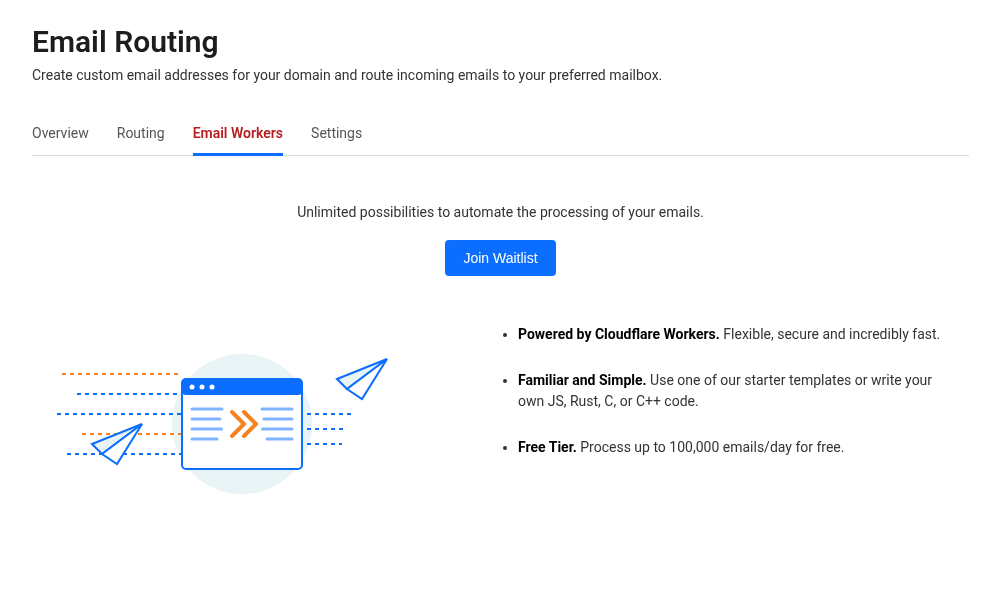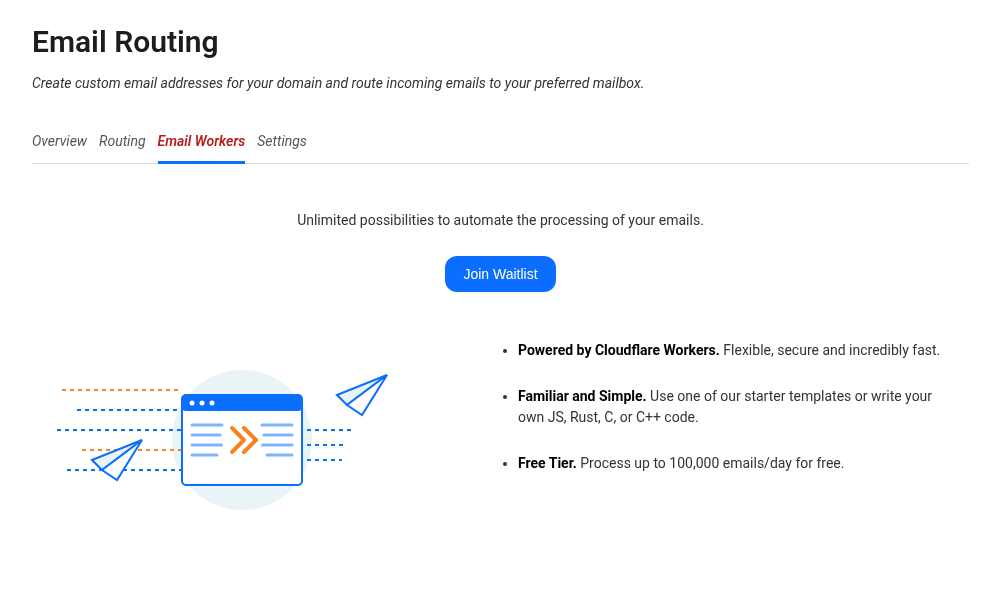--- a/index.html
+++ b/index.html
@@ -1,26 +1,26 @@
 <!DOCTYPE html>
 <html><head>
   <meta charset="utf-8">
   <style>
     * { margin: 0; padding: 0; box-sizing: border-box; }
     body { font-family: -apple-system, BlinkMacSystemFont, "Segoe UI", Roboto, Helvetica, Arial, sans-serif; color: #1d1d1d; background: #fff; }
     .page { padding: 24px 32px; width: 1001px; }
-    .page-title { font-size: 30px; font-weight: 600; margin-bottom: 16px; }
-    .page-subtitle { font-size: 14px; color: #333; font-style: italic; }
-    .tabs { display: flex; gap: 12px; margin-top: 32px; border-bottom: 1px solid #d9d9d9; font-style: italic; }
+    .page-title { font-size: 30px; font-weight: 600; margin-bottom: 8px; }
+    .page-subtitle { font-size: 14px; color: #333; }
+    .tabs { display: flex; gap: 28px; margin-top: 32px; border-bottom: 1px solid #d9d9d9; }
     .tab { font-size: 14px; color: #555; padding: 10px 0 12px; cursor: pointer; border-bottom: 3px solid transparent; margin-bottom: -1px; }
     .tab.active { color: #b91c1c; font-weight: 600; border-bottom-color: #0c6eff; }
     .hero { text-align: center; margin-top: 48px; }
     .hero-title { font-size: 20px; font-weight: 700; margin-bottom: 10px; }
-    .hero-sub { font-size: 14px; color: #333; margin-bottom: 28px; }
-    .btn-primary { display: inline-block; background: #0c6eff; color: #fff; border: none; border-radius: 12px; padding: 10px 18px; font-size: 14px; font-weight: 500; cursor: pointer; }
+    .hero-sub { font-size: 14px; color: #333; margin-bottom: 20px; }
+    .btn-primary { display: inline-block; background: #0c6eff; color: #fff; border: none; border-radius: 4px; padding: 10px 18px; font-size: 14px; font-weight: 500; cursor: pointer; }
     .content { display: flex; gap: 68px; margin-top: 48px; padding: 0 20px; align-items: flex-start; }
     .illustration { flex: 0 0 380px; }
     .features { flex: 1; padding-left: 0; }
     .features li { font-size: 14px; line-height: 1.55; margin-bottom: 24px; color: #333; list-style: disc; margin-left: 18px; }
     .features li strong { color: #000; font-weight: 700; }
     svg { display: block; }
   </style>
 </head>
 <body>
 

